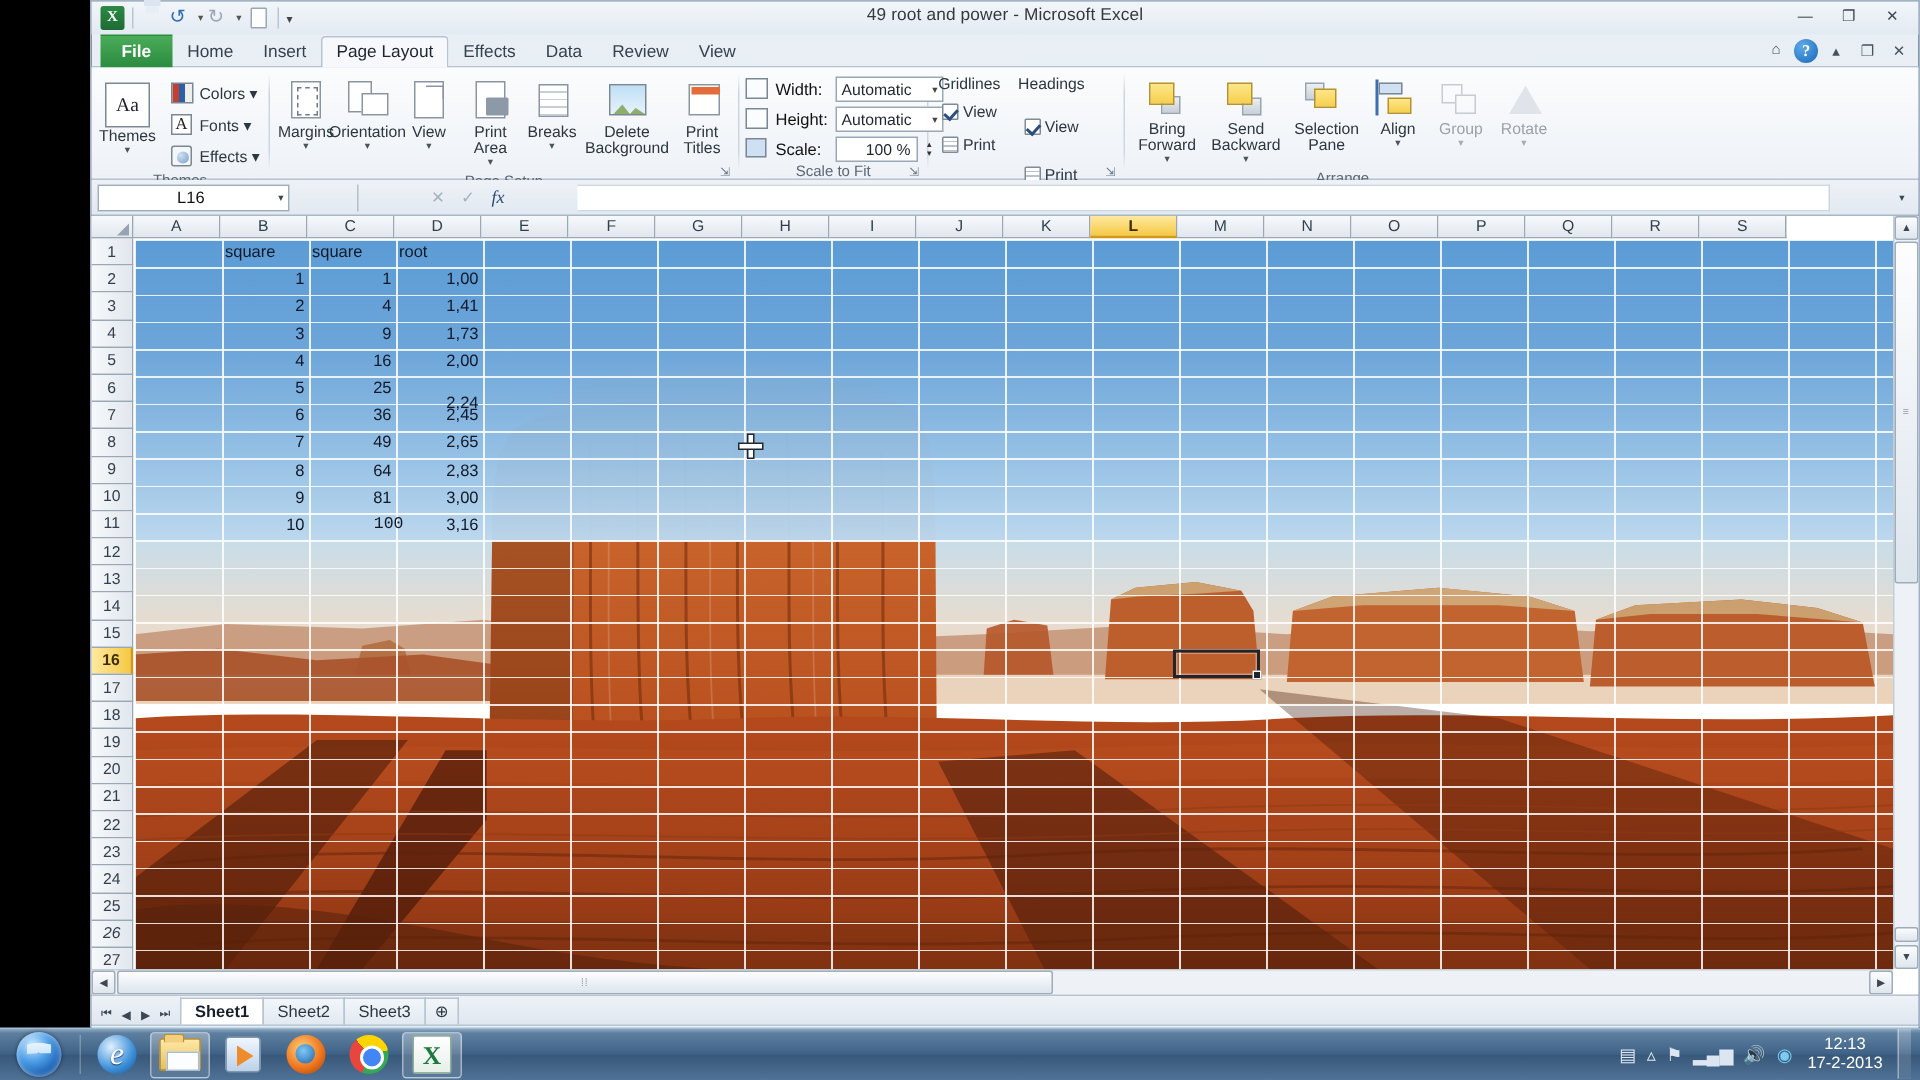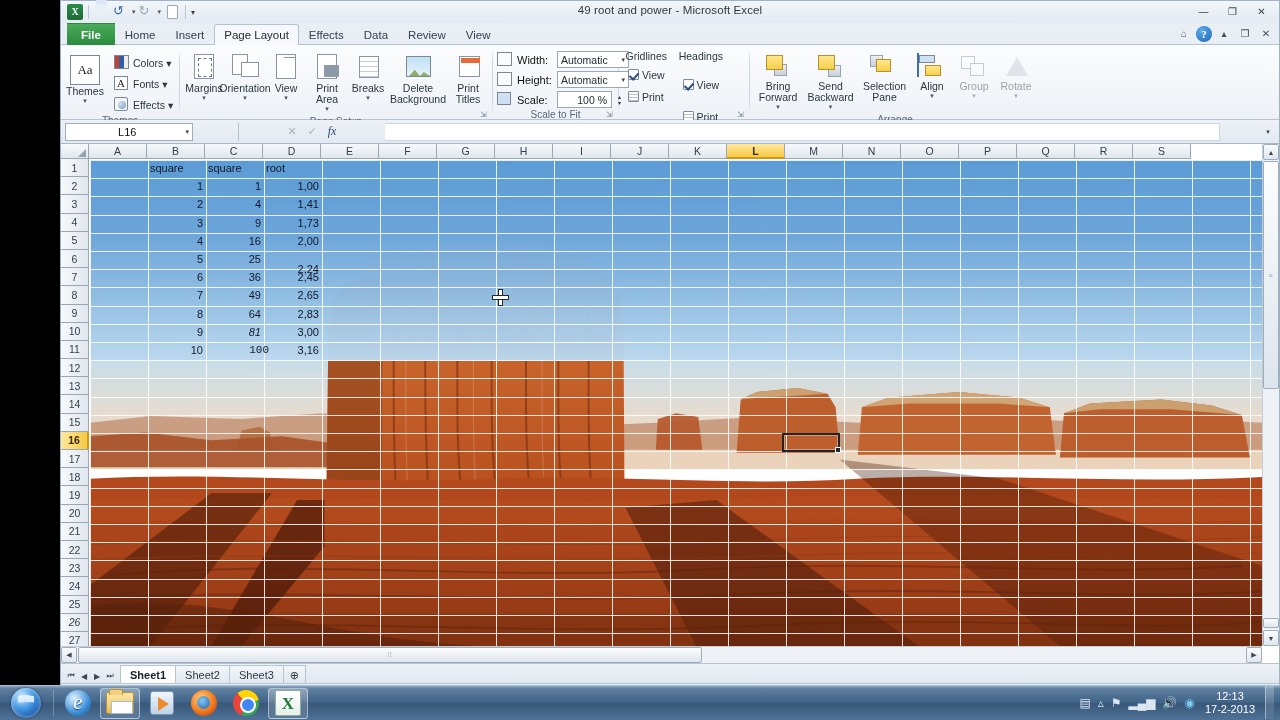--- a/index.html
+++ b/index.html
@@ -712,21 +712,21 @@
             <div class="celltext" style="left: 60px; top: 111.2px; width: 53px; text-align: right;">6</div>
             <div class="celltext" style="left: 118px; top: 111.2px; width: 53px; text-align: right;">36</div>
             <div class="celltext" style="left: 176px; top: 111.2px; width: 53px; text-align: right;">2,45</div>
             <div class="celltext" style="left: 60px; top: 129.4px; width: 53px; text-align: right;">7</div>
             <div class="celltext" style="left: 118px; top: 129.4px; width: 53px; text-align: right;">49</div>
             <div class="celltext" style="left: 176px; top: 129.4px; width: 53px; text-align: right;">2,65</div>
             <div class="celltext" style="left: 60px; top: 147.6px; width: 53px; text-align: right;">8</div>
             <div class="celltext" style="left: 118px; top: 147.6px; width: 53px; text-align: right;">64</div>
             <div class="celltext" style="left: 176px; top: 147.6px; width: 53px; text-align: right;">2,83</div>
             <div class="celltext" style="left: 60px; top: 165.8px; width: 53px; text-align: right;">9</div>
-            <div class="celltext" style="left: 118px; top: 165.8px; width: 53px; text-align: right; font-style: italic;">81</div>
+            <div class="celltext" style="left: 118px; top: 165.8px; width: 53px; text-align: right;">81</div>
             <div class="celltext" style="left: 176px; top: 165.8px; width: 53px; text-align: right;">3,00</div>
             <div class="celltext" style="left: 60px; top: 184px; width: 53px; text-align: right;">10</div>
             <div class="celltext" style="left: 118px; top: 184px; width: 61px; text-align: right; font-family: Liberation Mono, monospace;">100</div>
             <div class="celltext" style="left: 176px; top: 184px; width: 53px; text-align: right;">3,16</div>
           </div>
 
         <div class="selbox" style="left:692px;top:273px;width:58px;height:19px">
           <div class="handle"></div>
         </div>
       </div>

